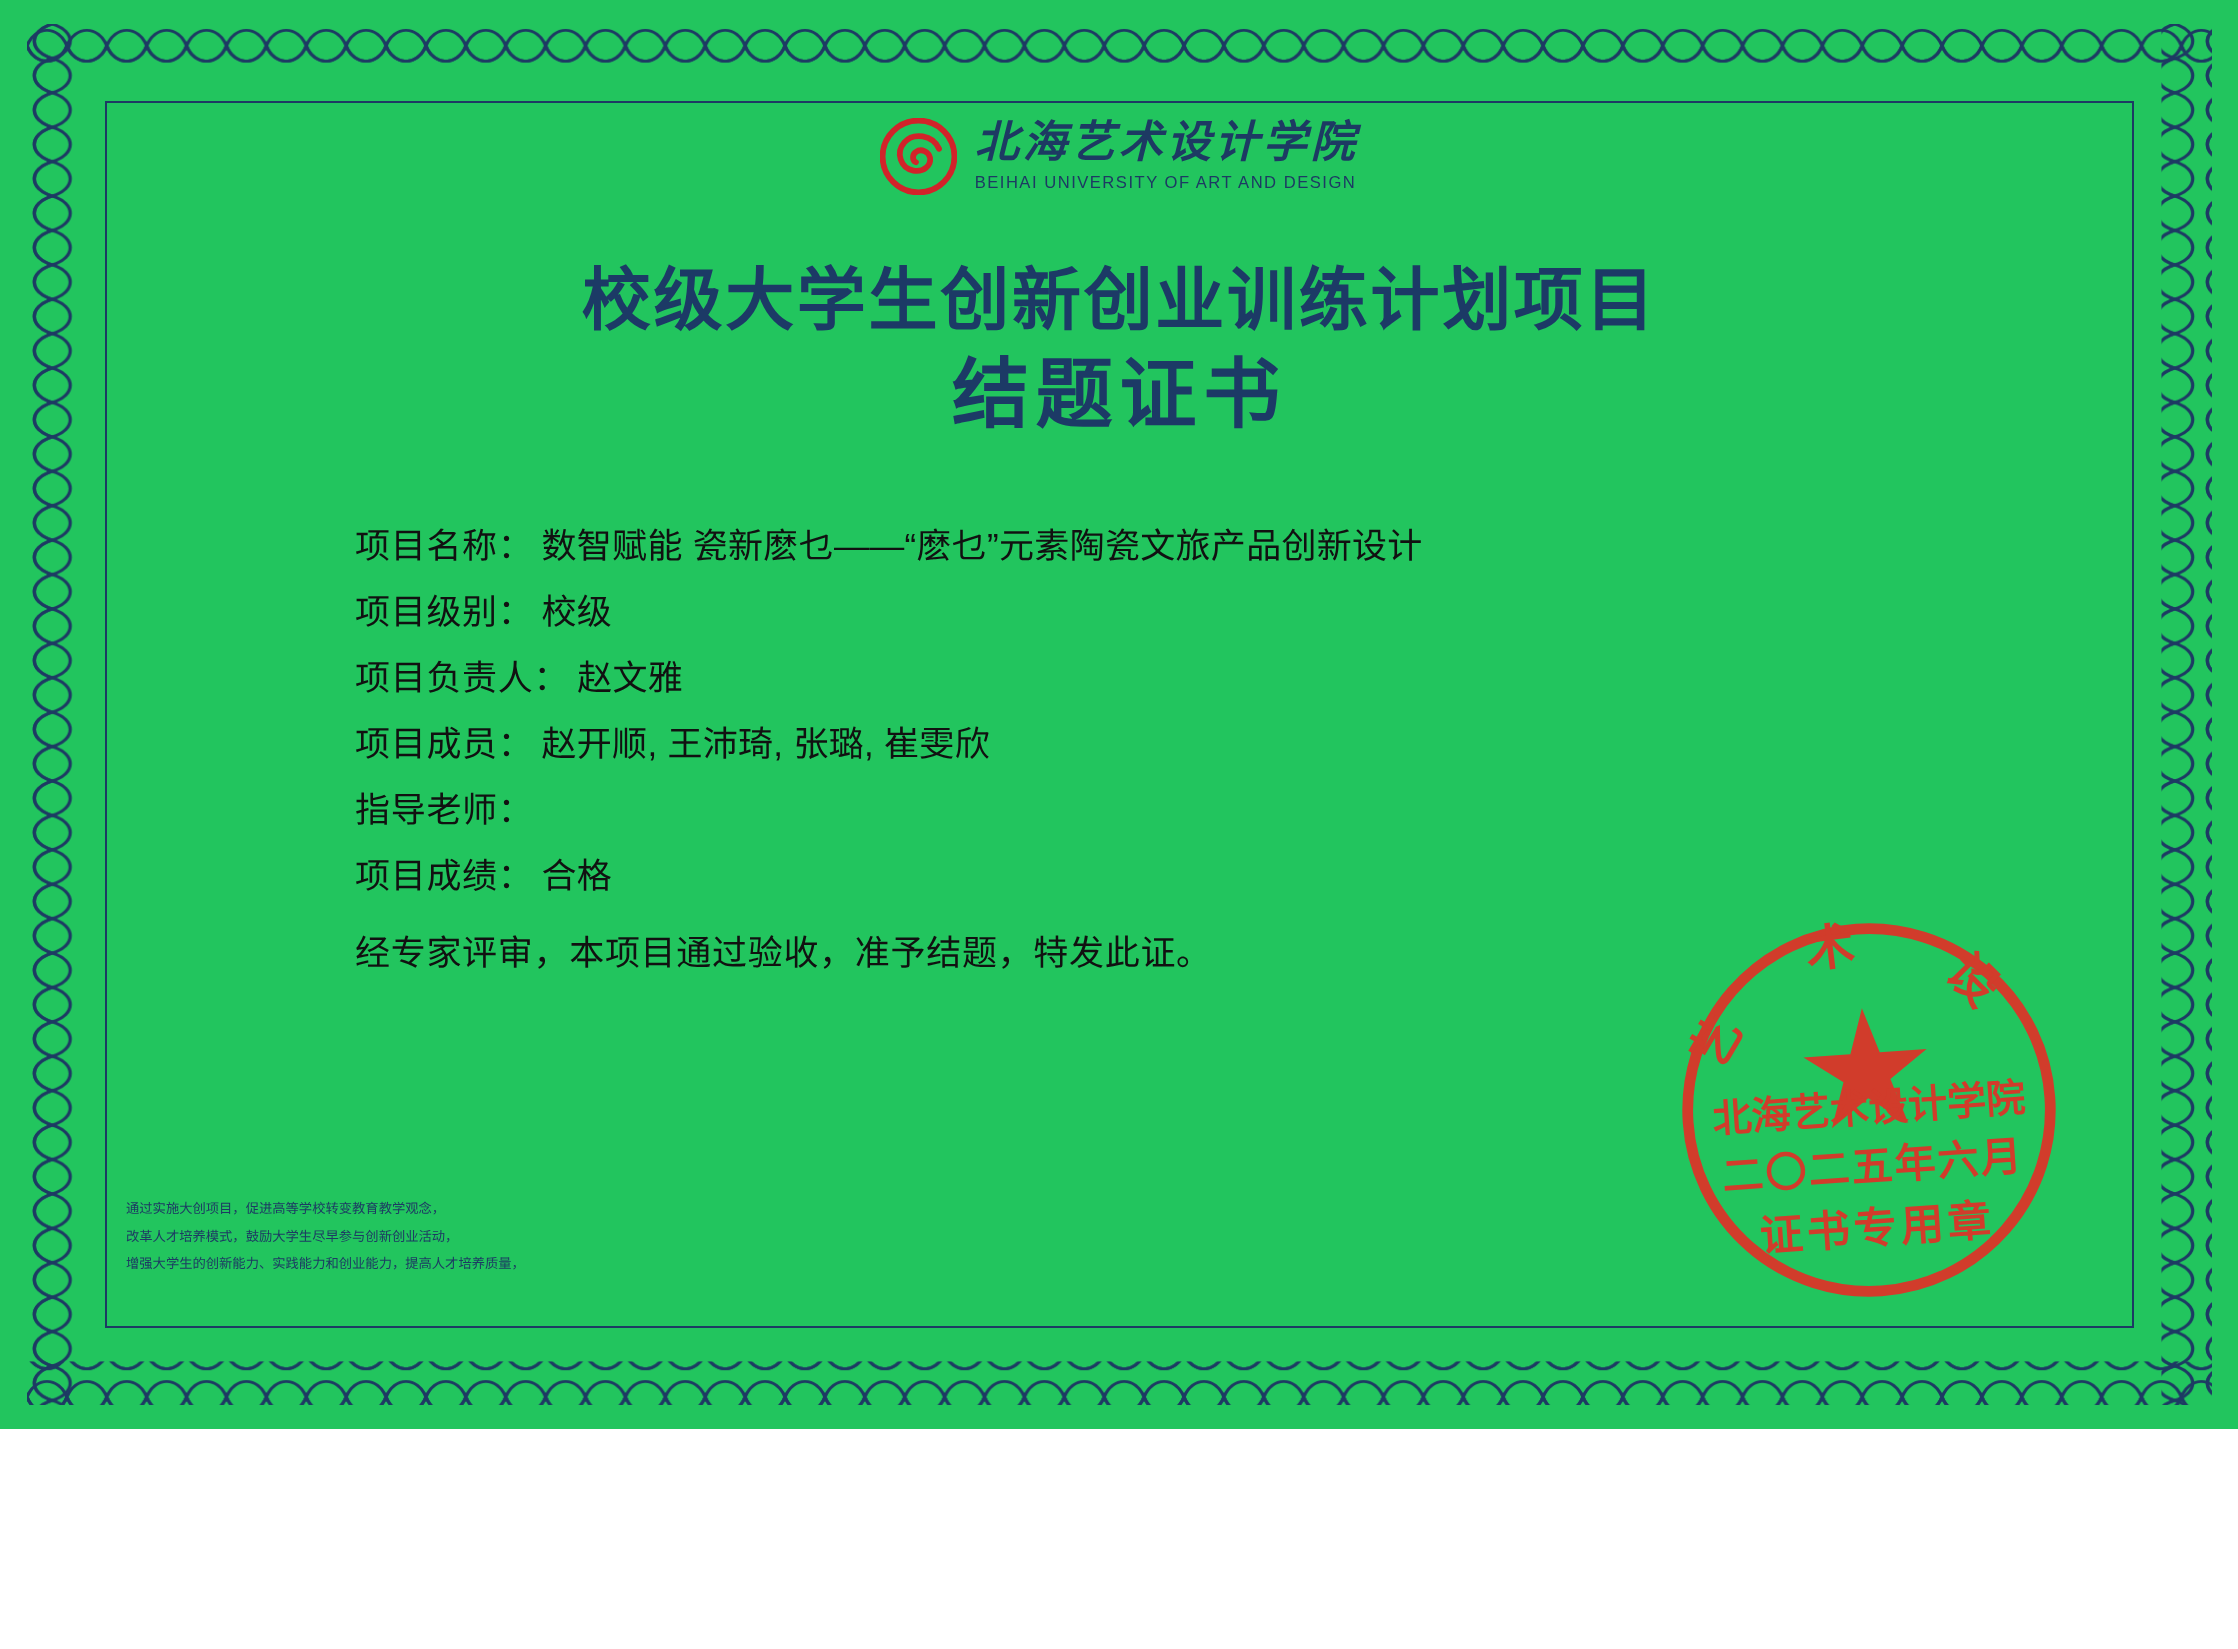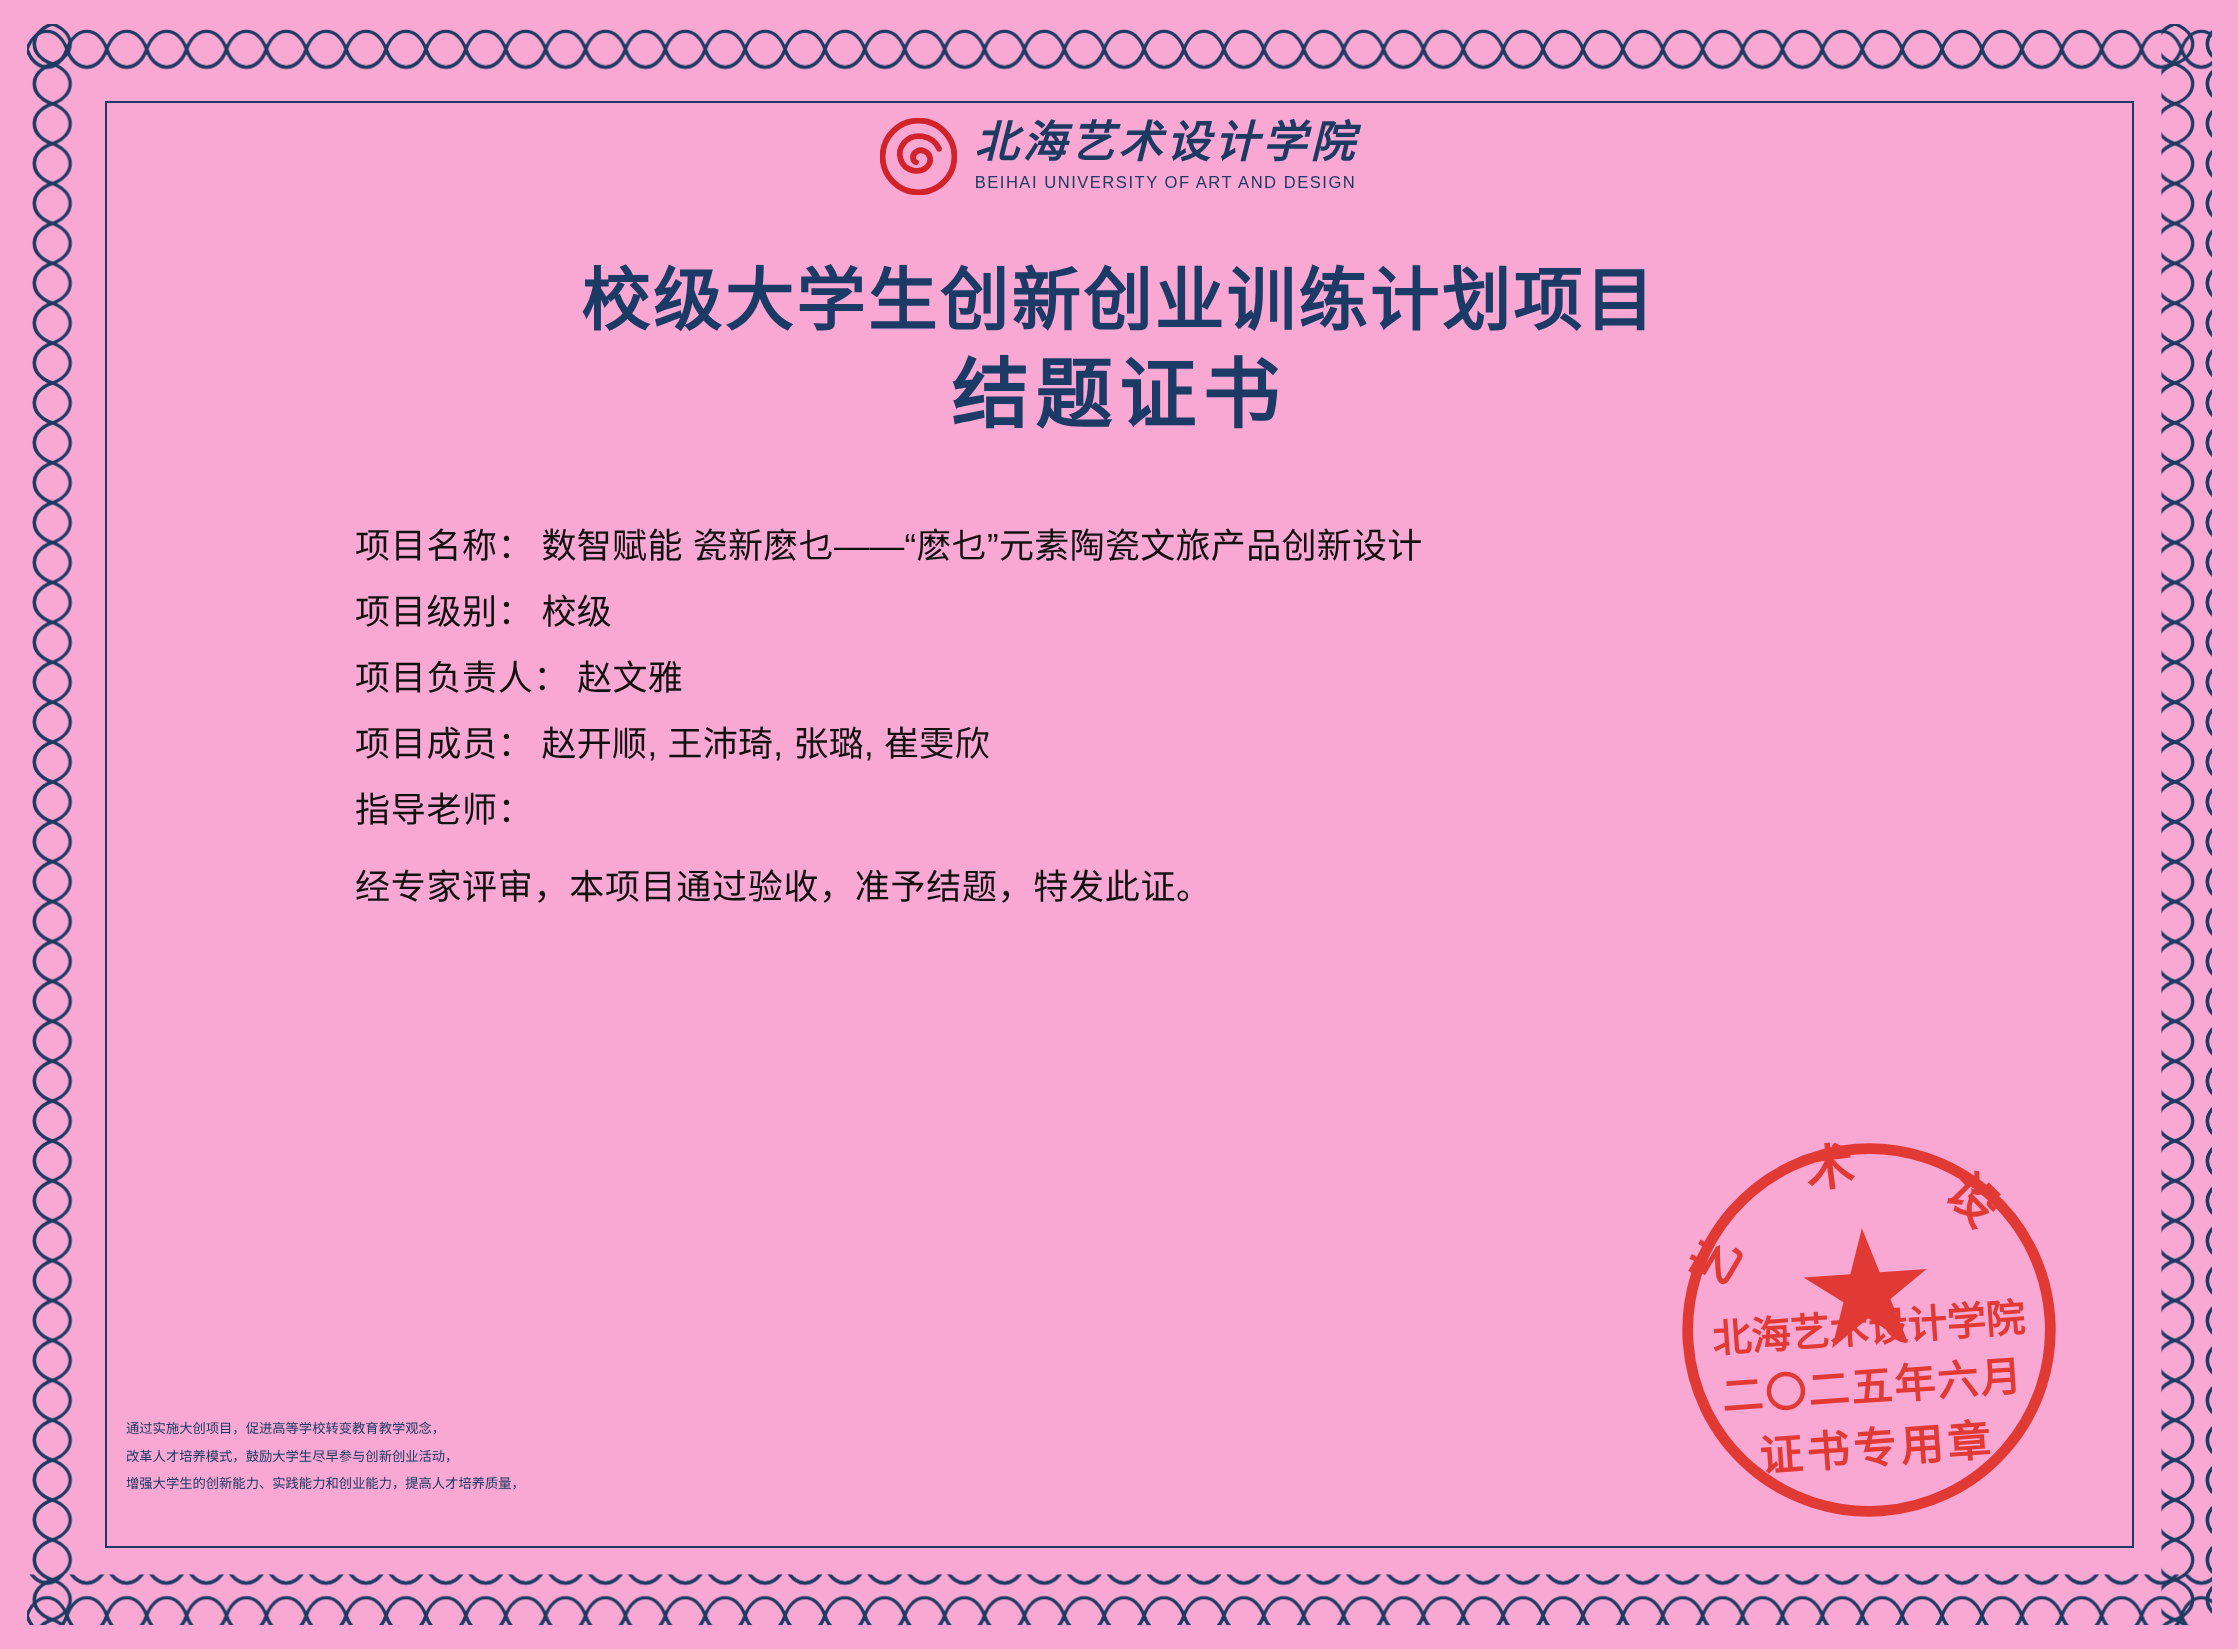--- a/index.html
+++ b/index.html
@@ -10,22 +10,22 @@
   body {
     width: 2239px;
     height: 1649px;
     font-family: "Liberation Sans", sans-serif;
     overflow: hidden;
   }
 
   .certificate {
     position: relative;
     width: 2239px;
-    height: 1649px;
-    background: #f9a8d4;
+    height: 1429px;
+    background: #22c55e;
     box-sizing: border-box;
   }
 
   
   .border-frame {
     position: absolute;
     left: 27px;
     top: 24px;
     right: 27px;
     bottom: 24px;
@@ -237,20 +237,24 @@
         <span class="field-label">项目负责人：</span>
         <span class="field-value">赵文雅</span>
       </div>
       <div class="field-row">
         <span class="field-label">项目成员：</span>
         <span class="field-value">赵开顺, 王沛琦, 张璐, 崔雯欣</span>
       </div>
       <div class="field-row">
         <span class="field-label">指导老师：</span>
       </div>
+      <div class="field-row">
+        <span class="field-label">项目成绩：</span>
+        <span class="field-value">合格</span>
+      </div>
       <div class="statement">经专家评审，本项目通过验收，准予结题，特发此证。</div>
     </div>
 
     <div class="fineprint">
       <div>通过实施大创项目，促进高等学校转变教育教学观念，</div>
       <div>改革人才培养模式，鼓励大学生尽早参与创新创业活动，</div>
       <div>增强大学生的创新能力、实践能力和创业能力，提高人才培养质量，</div>
     </div>
 
     <div class="seal">

